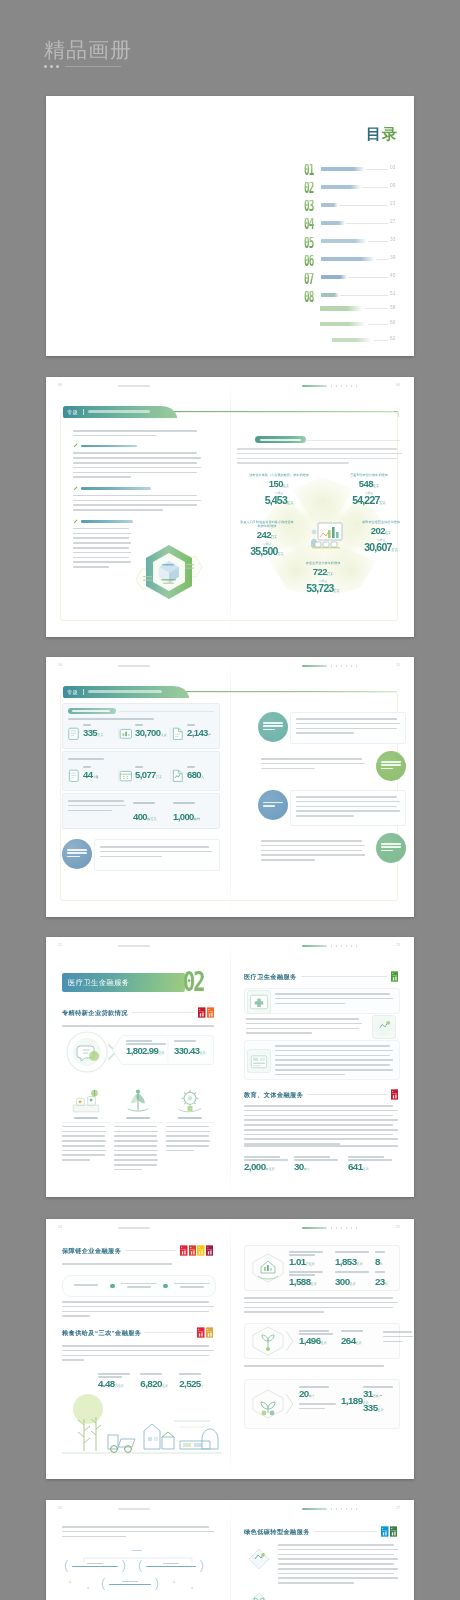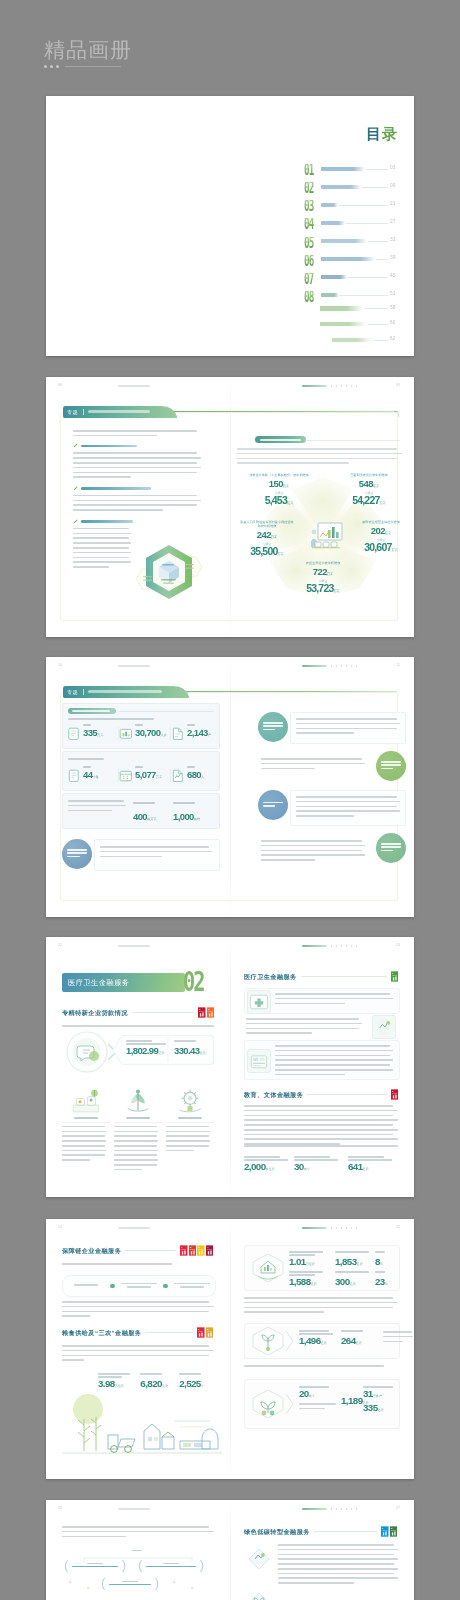--- a/index.html
+++ b/index.html
@@ -927,21 +927,21 @@
         <div style="position:absolute;left:16px;top:126px;width:152px">
           <div class="tl " style="width:147.4px"></div>
           <div class="tl " style="width:152.0px"></div>
           <div class="tl " style="width:147.4px"></div>
           <div class="tl " style="width:22.0px"></div>
         </div>
         <div class="nums3" style="left:52px;top:154px;width:120px;display:flex">
           <div class="n" style="width:44px;padding-right:4px">
             <div class="cp" title="粮食重点领域贷款余额" style="width:32px"></div>
             <div class="cp" style="width:24px"></div>
-            <div class="nm"><span>3.98</span><span class="u">万亿元</span></div>
+            <div class="nm"><span>4.48</span><span class="u">万亿元</span></div>
           </div>
           <div class="n" style="width:40px;padding-right:4px">
             <div class="cp" title="较年初增加" style="width:22px"></div>
             <div class="cp" style="width:0;height:1.5px;margin-bottom:1.6px;background:transparent"></div>
             <div class="nm"><span>6,820</span><span class="u">亿元</span></div>
           </div>
           <div class="n" style="width:40px;padding-right:4px">
             <div class="cp" title="支持项目" style="width:22px"></div>
             <div class="cp" style="width:0;height:1.5px;margin-bottom:1.6px;background:transparent"></div>
             <div class="nm"><span>2,525</span><span class="u">个</span></div>

